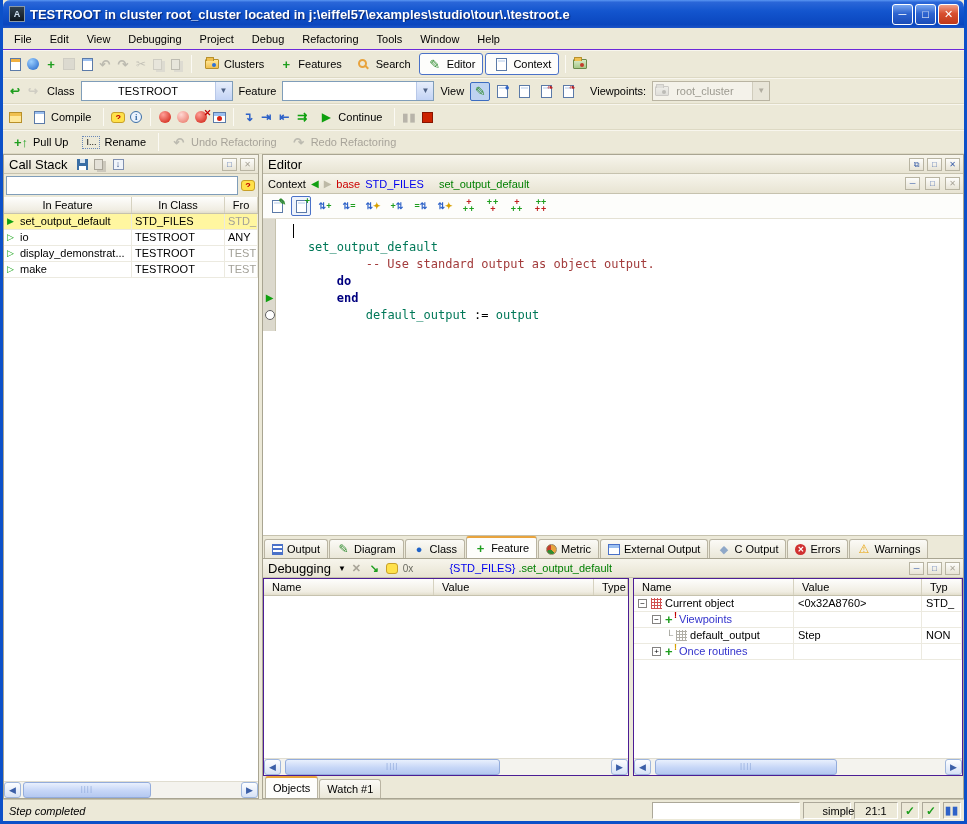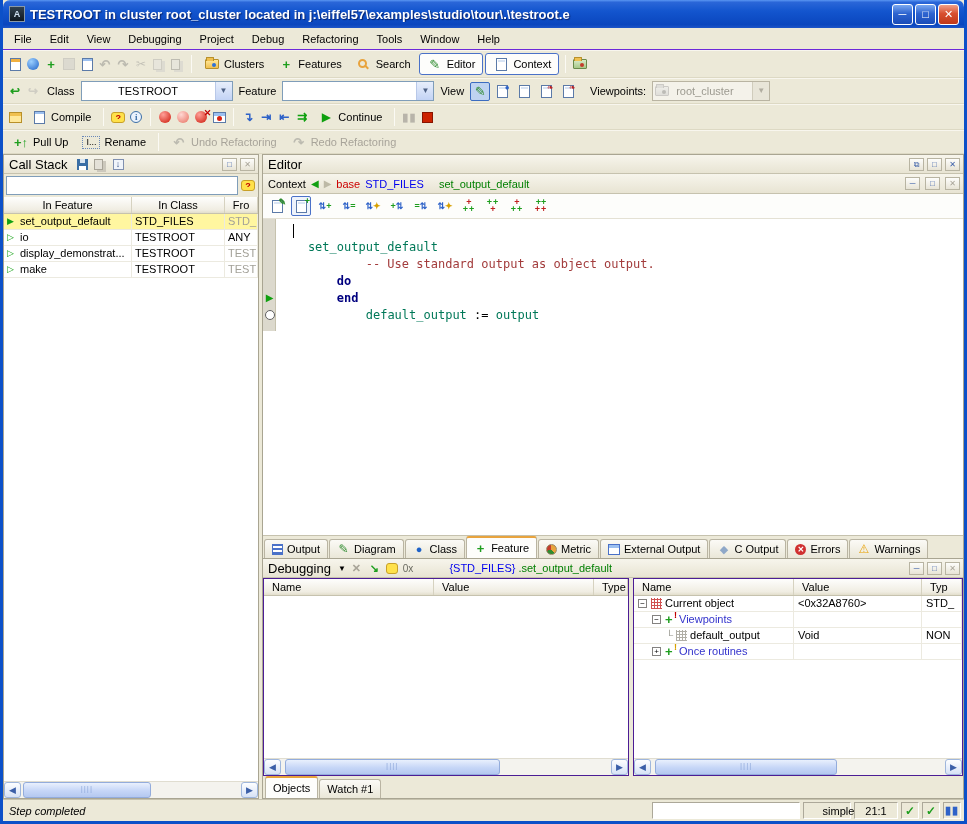--- a/index.html
+++ b/index.html
@@ -705,21 +705,21 @@
                   </div>
                   <div class="dbg-c dbg-val" data-name="object-value"></div>
                   <div class="dbg-c dbg-typ" data-name="object-type"></div>
                 </div>
                 <div class="dbg-row" data-name="object-tree-row">
                   <div class="dbg-c dbg-name" style="padding-left: 32px;">
                     <span class="tree-ell" data-name="tree-branch-icon">└</span>
                     <span class="obj-icon grid-gray" data-name="grid-gray-icon"></span>
                     <span class="nm" data-name="object-name">default_output</span>
                   </div>
-                  <div class="dbg-c dbg-val" data-name="object-value">Void</div>
+                  <div class="dbg-c dbg-val" data-name="object-value">Step</div>
                   <div class="dbg-c dbg-typ" data-name="object-type">NON</div>
                 </div>
                 <div class="dbg-row" data-name="object-tree-row">
                   <div class="dbg-c dbg-name" style="padding-left: 18px;">
                     <span class="expander" data-name="expand-icon">+</span>
                     <span class="obj-icon plus-yellow" data-name="plus-yellow-icon"></span>
                     <span class="nm blue" data-name="object-name">Once routines</span>
                   </div>
                   <div class="dbg-c dbg-val" data-name="object-value"></div>
                   <div class="dbg-c dbg-typ" data-name="object-type"></div>

